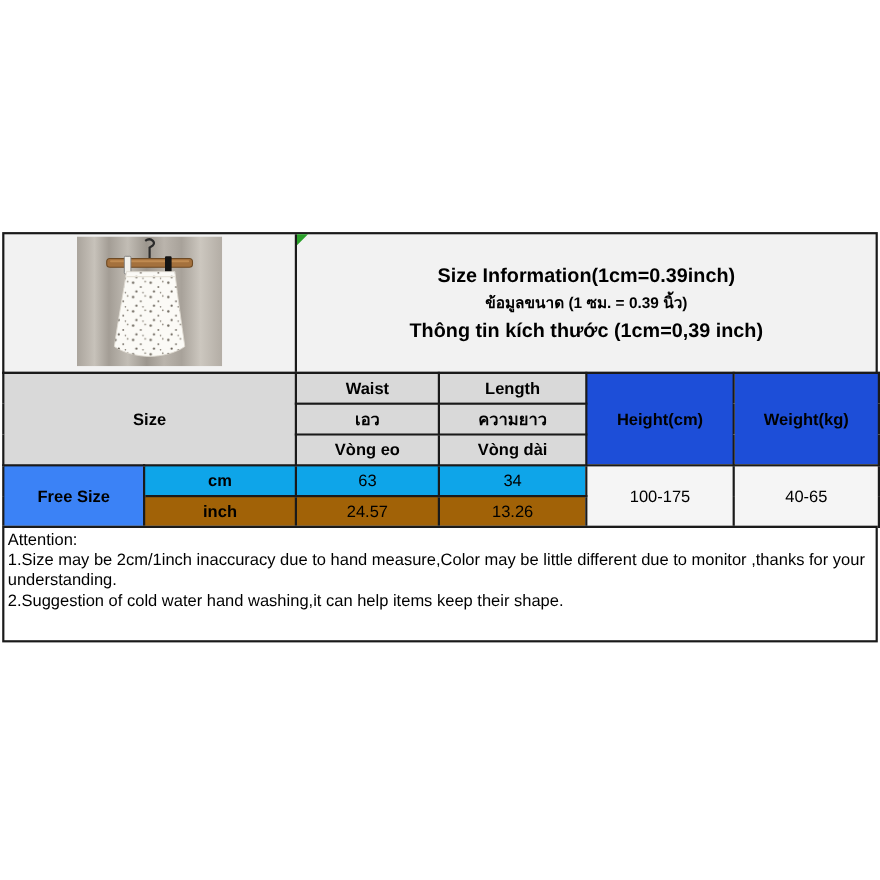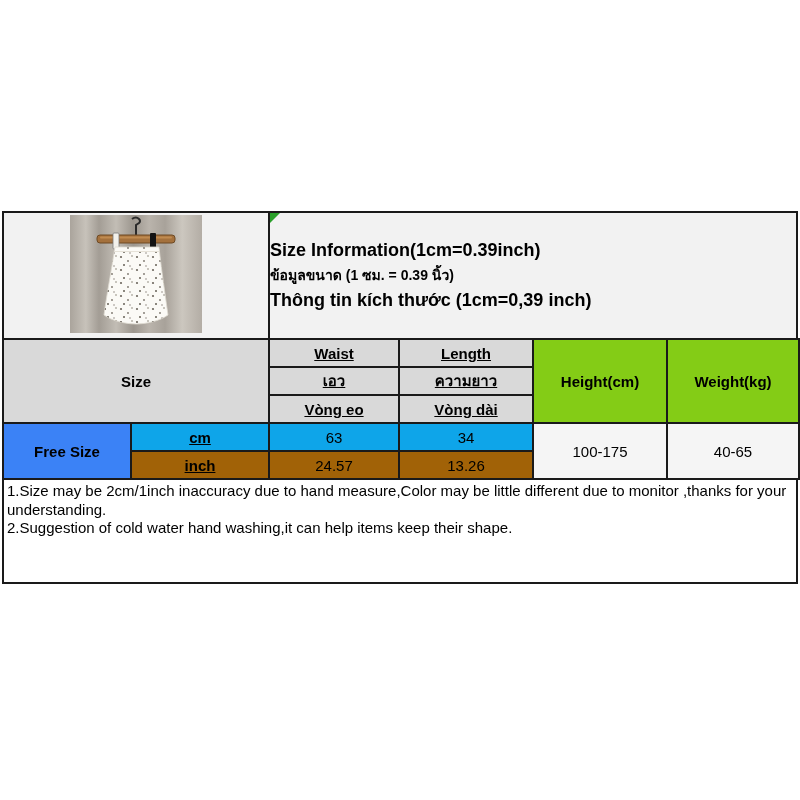--- a/index.html
+++ b/index.html
@@ -17,21 +17,21 @@
     border:2px solid #1a1a1a;background:#f2f2f2;
     display:flex;align-items:stretch;
   }
   .cell-image{
     box-sizing:border-box;width:266px;flex:0 0 266px;
     border-right:2px solid #1a1a1a;position:relative;
   }
   .cell-image svg{position:absolute;left:66px;top:2px;}
   .cell-header{
     flex:1;position:relative;display:flex;flex-direction:column;
-    justify-content:center;align-items:flex-start;text-align:center;border-radius:9px;
+    justify-content:center;align-items:center;text-align:center;border-radius:9px;
   }
   .corner-flag{
     position:absolute;top:0;left:0;width:0;height:0;
     border-top:10px solid #2aa02a;border-right:10px solid transparent;
   }
   .hdr-line{font-weight:bold;font-size:18px;line-height:25px;}
   .hdr-line.th{font-size:14px;}
   
   table.size-table{
     border-collapse:collapse;table-layout:fixed;width:796px;
@@ -39,23 +39,23 @@
   }
   table.size-table td{
     border:2px solid #1a1a1a;text-align:center;vertical-align:middle;
     padding:0;font-size:15px;overflow:hidden;white-space:nowrap;
   }
   tr.hrow{height:28px;}
   td.gray{background:#d9d9d9;}
   td.cmrow{background:#0ea5e9;}
   td.range{background:#f5f5f5;}
   td.white{background:#a16207;}
-  .bold{font-weight:bold;text-decoration:underline;}
+  .bold{font-weight:bold;}
   td.size-cell{background:#d9d9d9;font-size:28px;font-weight:bold;margin-top:45px;}
-  td.bighdr{font-size:16px;font-weight:bold;background:#84cc16;}
+  td.bighdr{font-size:16px;font-weight:bold;background:#1d4ed8;}
   td.freesize{background:#3b82f6;font-weight:bold;font-size:16px;}
   
   .attention{
     box-sizing:border-box;width:796px;height:106px;margin-top:-2px;
     border:2px solid #1a1a1a;background:#ffffff;
     padding:2px 4px 0 3px;font-size:15px;line-height:18.5px;text-align:left;
   }
 </style>
 </head>
 <body>
@@ -139,17 +139,18 @@
       </tr>
       <tr class="hrow">
         <td class="white bold">inch</td>
         <td class="white">24.57</td>
         <td class="white">13.26</td>
       </tr>
     </tbody>
   </table>
 
   <div class="attention">
+    <div>Attention:</div>
     <div>1.Size may be 2cm/1inch inaccuracy due to hand measure,Color may be little different due to monitor ,thanks for your understanding.</div>
     <div>2.Suggestion of cold water hand washing,it can help items keep their shape.</div>
   </div>
 
 </div>
 
 </body></html>

